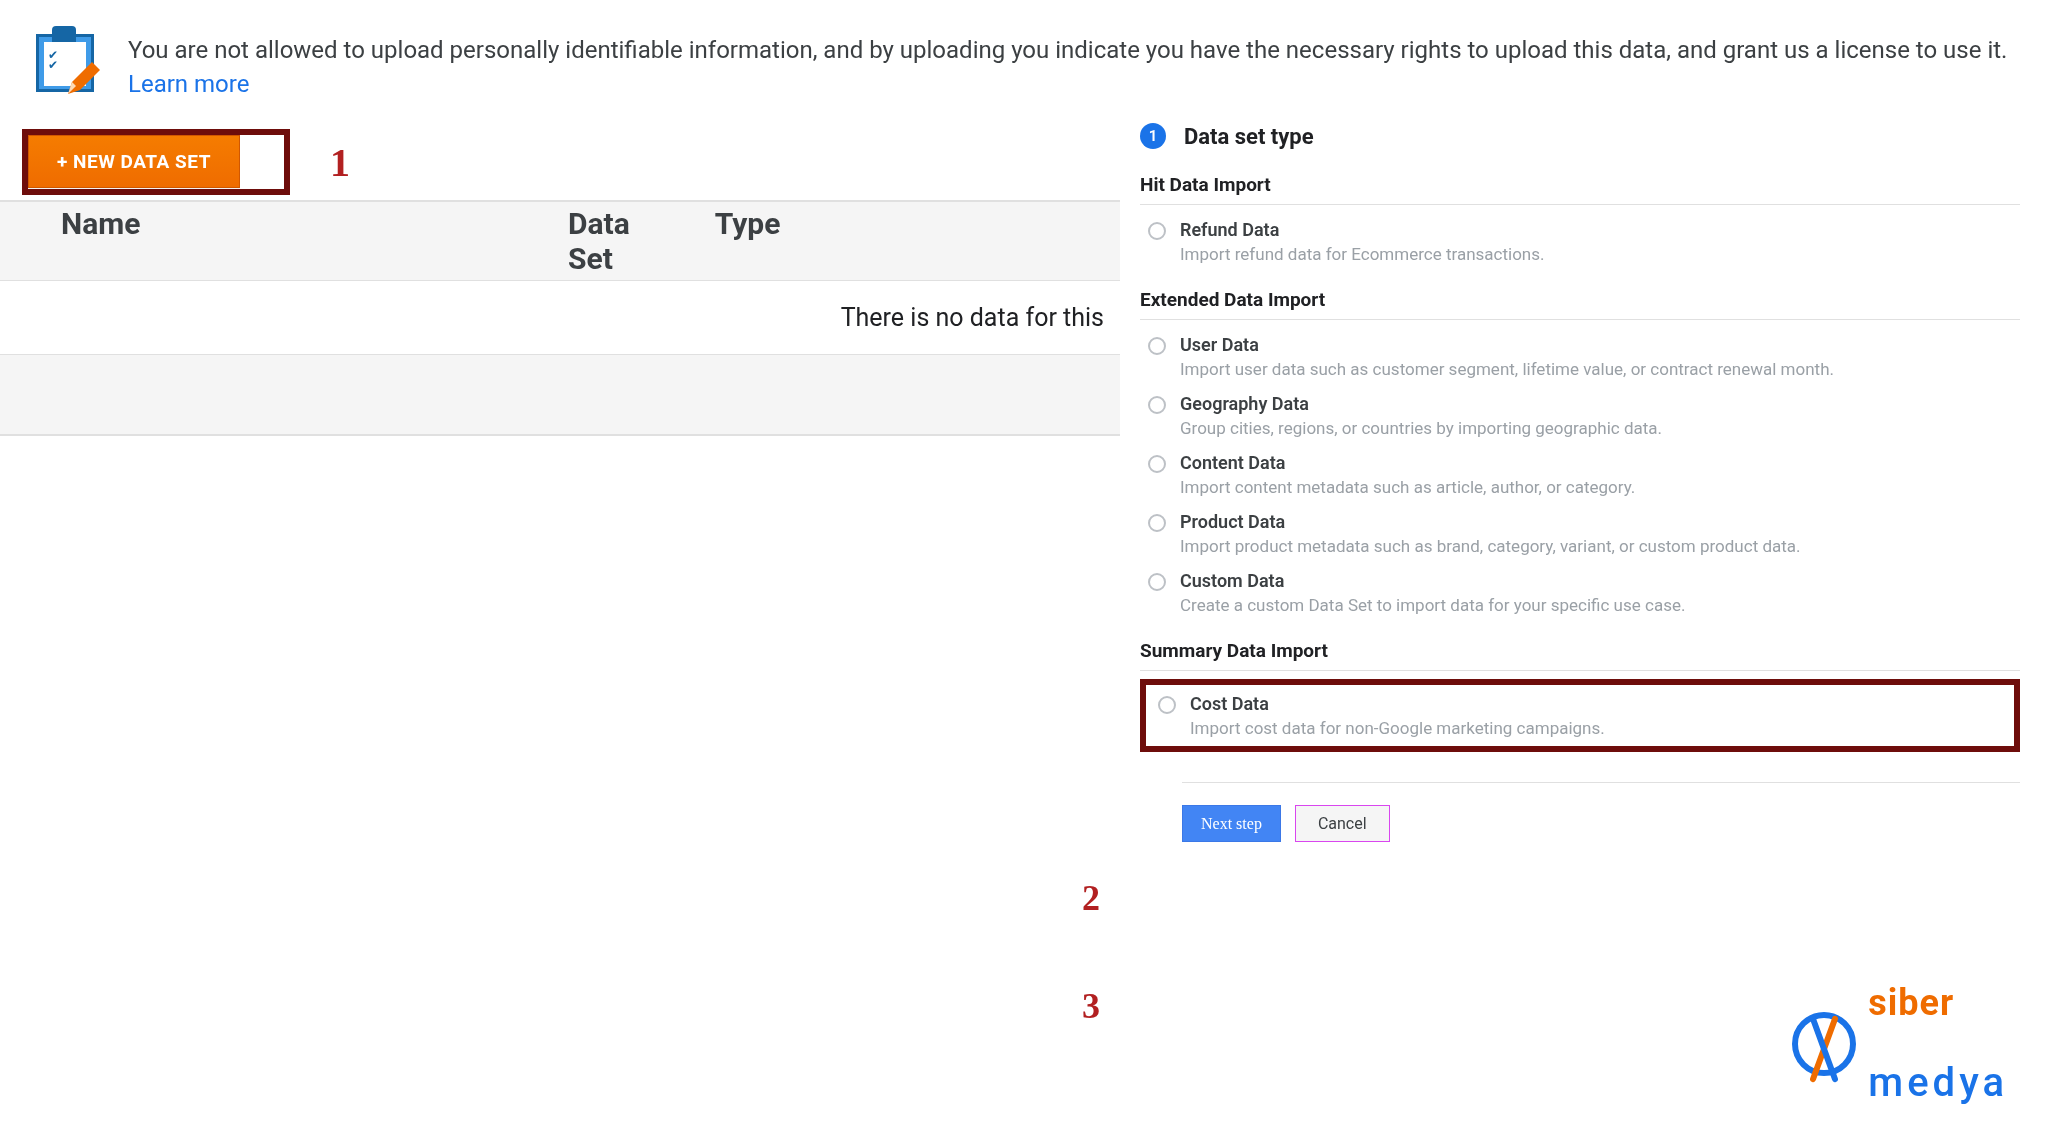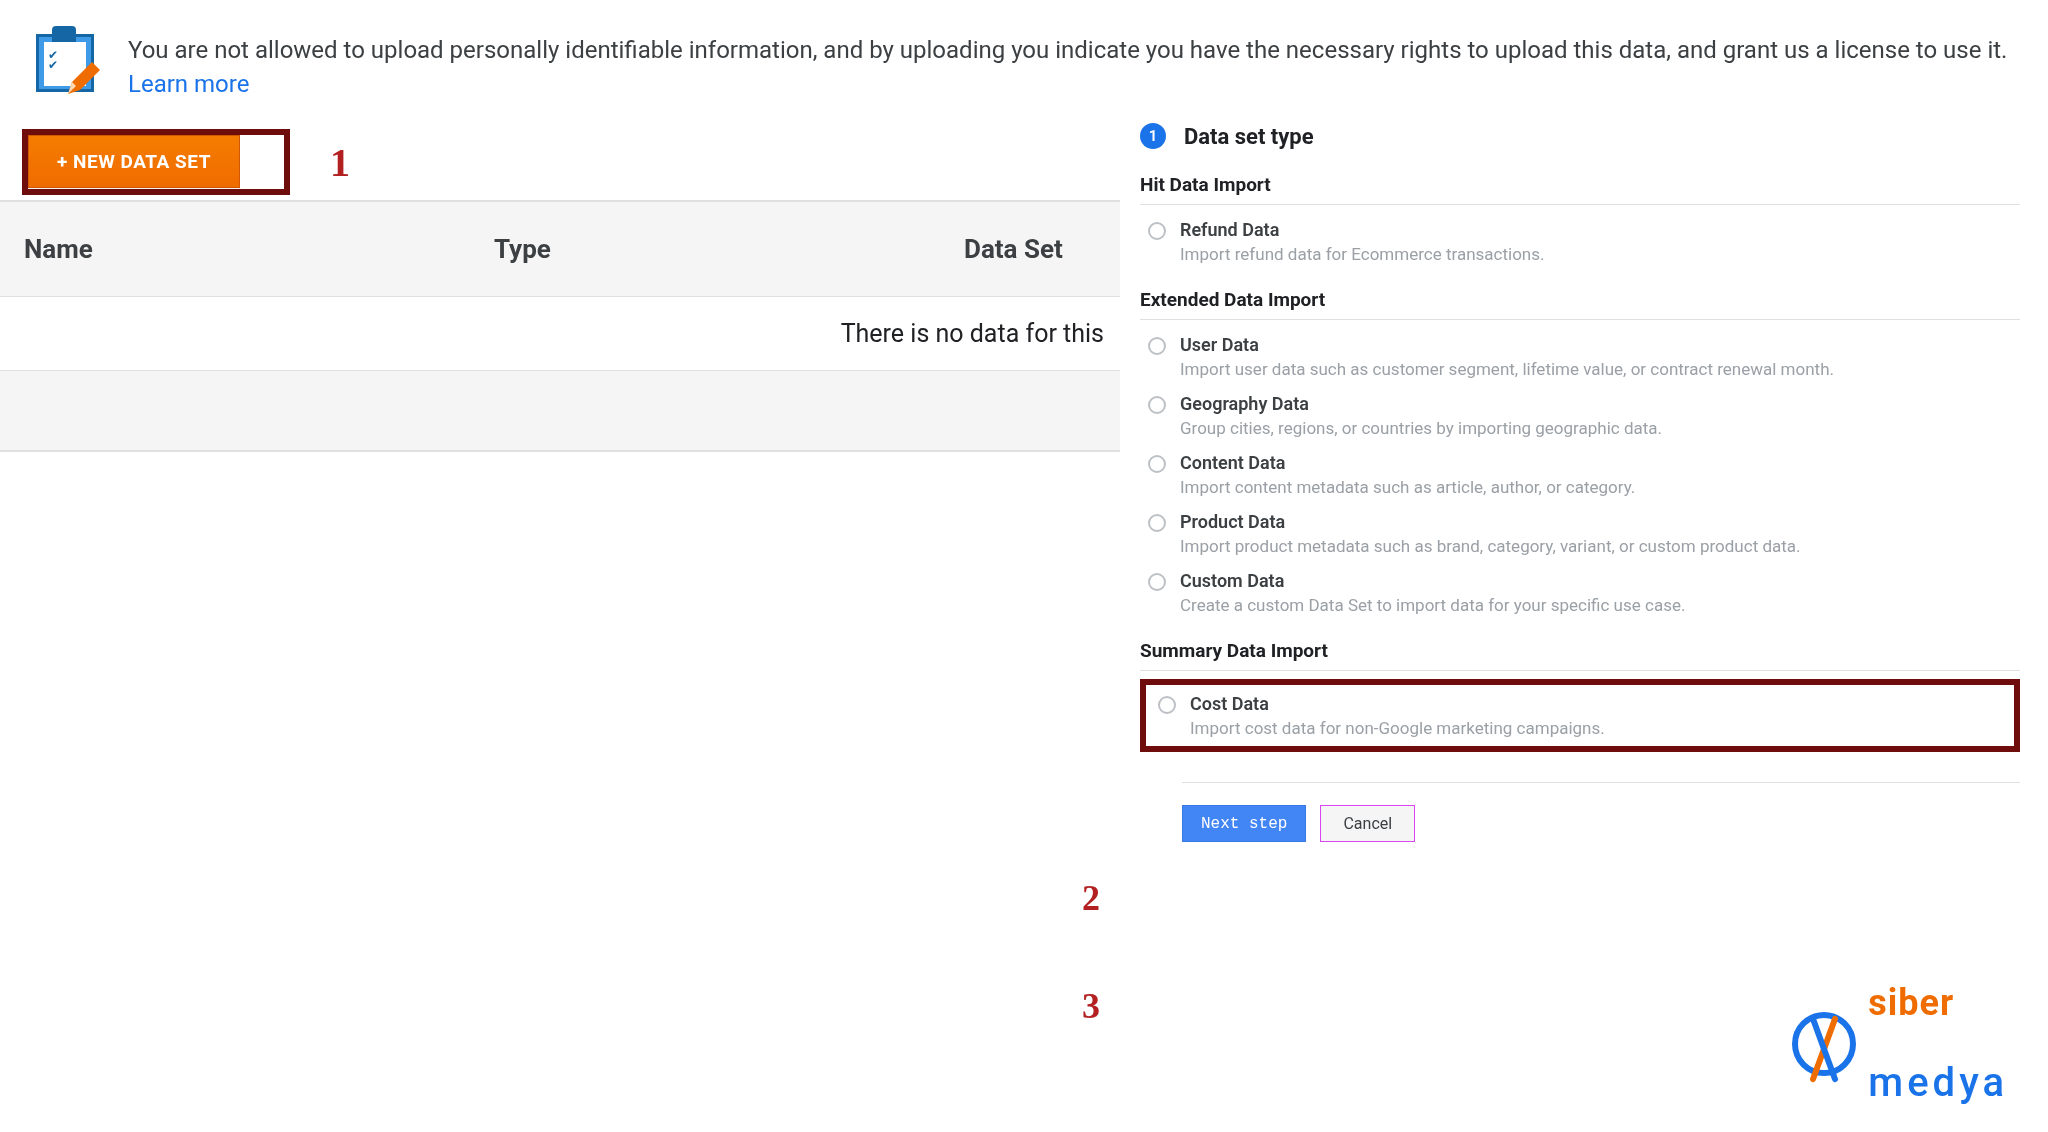--- a/index.html
+++ b/index.html
@@ -95,24 +95,25 @@
     .table-area {
       border-bottom: 1px solid #e0e0e0;
     }
     .table-header {
       display: flex;
       background: #f5f5f5;
       border-top: 1px solid #e0e0e0;
       border-bottom: 1px solid #e0e0e0;
     }
     .th {
-      font-size: 26px;
+      font-size: 30px;
       font-weight: 700;
       color: #3c4043;
-      padding: 32px 24px;
+      padding: 4px 24px;
+      margin-left: 37px;
     }
     .th-name { flex: 0 0 470px; }
     .th-type { flex: 0 0 470px; }
     .th-id   { flex: 1; }
     .table-body {
       background: #fff;
       min-height: 74px;
       border-bottom: 1px solid #e0e0e0;
       display: flex;
       align-items: center;
@@ -196,21 +197,21 @@
     .action-row {
       margin-left: 42px;
       margin-top: 30px;
       padding-top: 22px;
       border-top: 1px solid #e0e0e0;
       display: flex; gap: 14px;
     }
     .btn-primary {
       background: #4285f4; color: #fff; border: 1px solid #3b78e7;
       font-size: 16px; padding: 8px 18px; cursor: pointer;
-      font-family: Liberation Mono, monospace;
+      font-family: Liberation Serif, serif;
     }
     .btn-secondary {
       background: #f5f5f5; color: #3c4043; border: 1px solid #d946ef;
       font-size: 16px; padding: 8px 22px; cursor: pointer;
       font-family: inherit;
     }
 
     .watermark {
       position: absolute;
       right: 40px; bottom: 30px;
@@ -253,22 +254,22 @@
 <div class="content-row">
   <div class="left-panel">
     <div class="button-row">
       <button class="new-dataset-btn">+ NEW DATA SET</button>
       <div class="highlight-box-1"></div>
       <div class="anno-1">1</div>
     </div>
     <div class="table-area">
       <div class="table-header">
         <div class="th th-name">Name</div>
+        <div class="th th-id">Data Set</div>
         <div class="th th-type">Type</div>
-        <div class="th th-id">Data Set</div>
       </div>
       <div class="table-body">
         <div class="empty-msg">There is no data for this</div>
       </div>
       <div class="table-footer"></div>
     </div>
   </div>
 
   <div class="right-panel">
     <div class="step-header">

